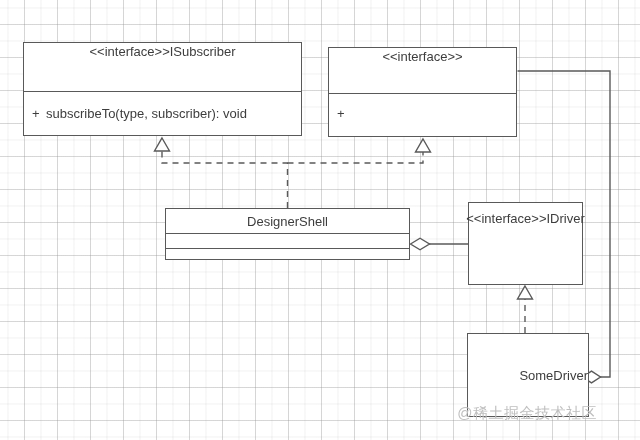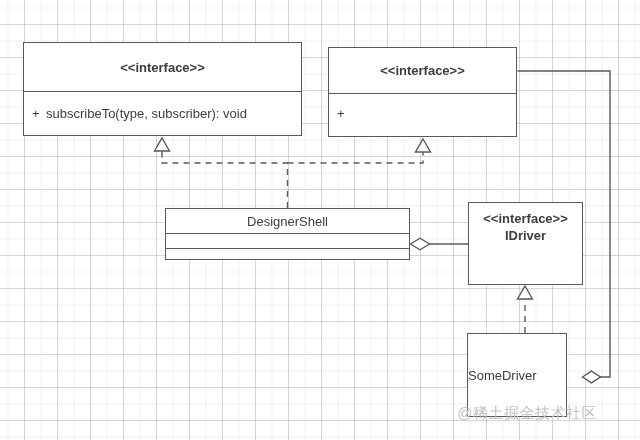--- a/index.html
+++ b/index.html
@@ -51,23 +51,22 @@
     border: 1.5px solid #595959;
     color: #3d3d3d;
     font-size: 13px;
     line-height: 17px;
   }
   .iface-hdr {
     box-sizing: border-box;
     border-bottom: 1.5px solid #595959;
     text-align: center;
     display: flex;
-    flex-direction: column;
+    flex-direction: row;
     justify-content: center;
-    font-weight: bold;
   }
   .hdr-noline {
     border-bottom: none;
   }
   .method-row {
     box-sizing: border-box;
     display: flex;
     align-items: center;
   }
   .vis {
@@ -102,24 +101,24 @@
     height: 15px;
     box-sizing: border-box;
     border-bottom: 1.5px solid #595959;
   }
   #n-designershell .compartment-2 { height: 9px; }
 
   #n-idriver { left: 468px; top: 202px; width: 115px; height: 83px; padding-top: 7px; }
   #n-idriver .iface-hdr { height: auto; }
 
   #n-somedriver {
-    left: 467px; top: 333px; width: 100px; height: 84px;
+    left: 467px; top: 333px; width: 122px; height: 84px;
     display: flex;
     align-items: center;
-    justify-content: flex-start;
+    justify-content: flex-end;
   }
   .watermark {
     position: absolute;
     top: 404px;
     right: 43px;
     font-size: 15px;
     letter-spacing: 0.5px;
     color: #bfbfbf;
     user-select: none;
   }
@@ -143,20 +142,21 @@
     <path class="edge-solid" d="M429 244 L468 244"></path>
     <path class="marker" d="M410.5 244 L420 238.2 L429.5 244 L420 249.8 Z"></path>
 
     <path class="edge-solid" d="M600 377 L610 377 L610 71 L517.5 71"></path>
     <path class="marker" d="M582.5 377 L591.5 371.2 L600.5 377 L591.5 382.8 Z"></path>
   </svg>
 
   <div class="node" id="n-isubscriber">
     <div class="iface-hdr">
       <div>&lt;&lt;interface&gt;&gt;</div>
+      <div>ISubscriber</div>
     </div>
     <div class="method-row">
       <span class="vis">+</span>
       <span class="mtext">subscribeTo(type, subscriber): void</span>
     </div>
   </div>
 
   <div class="node" id="n-idispatchable">
     <div class="iface-hdr">
       <div>&lt;&lt;interface&gt;&gt;</div>

